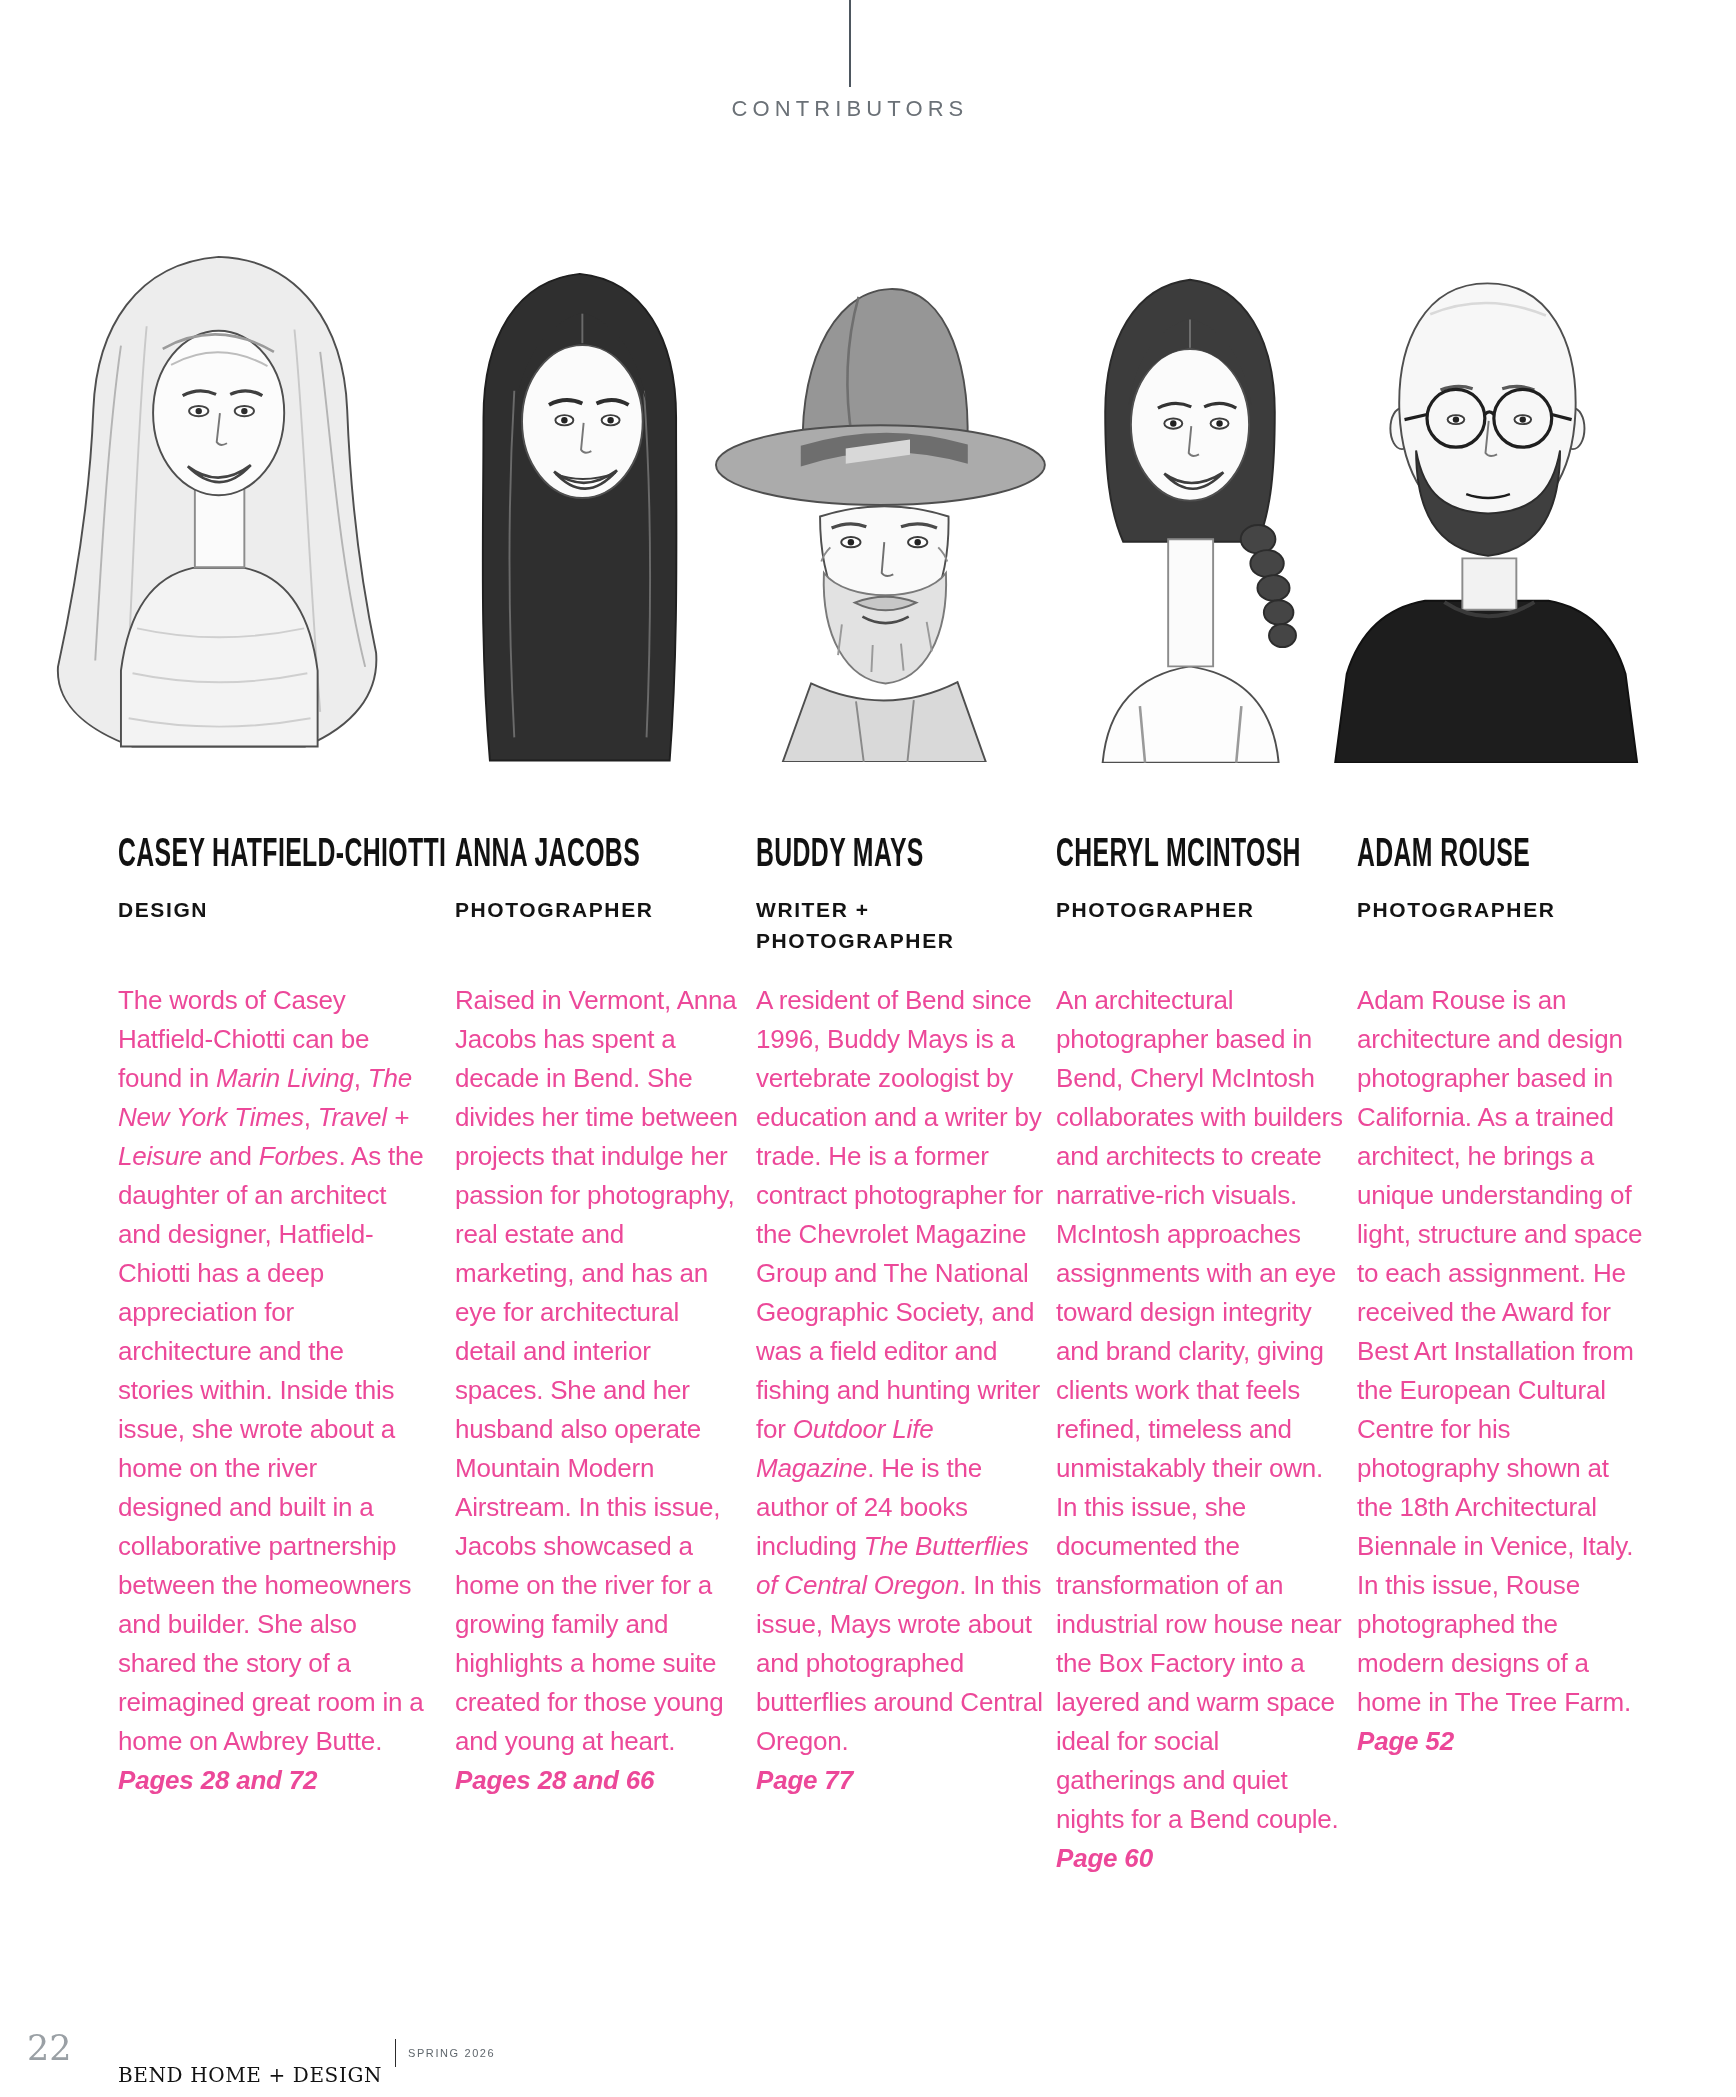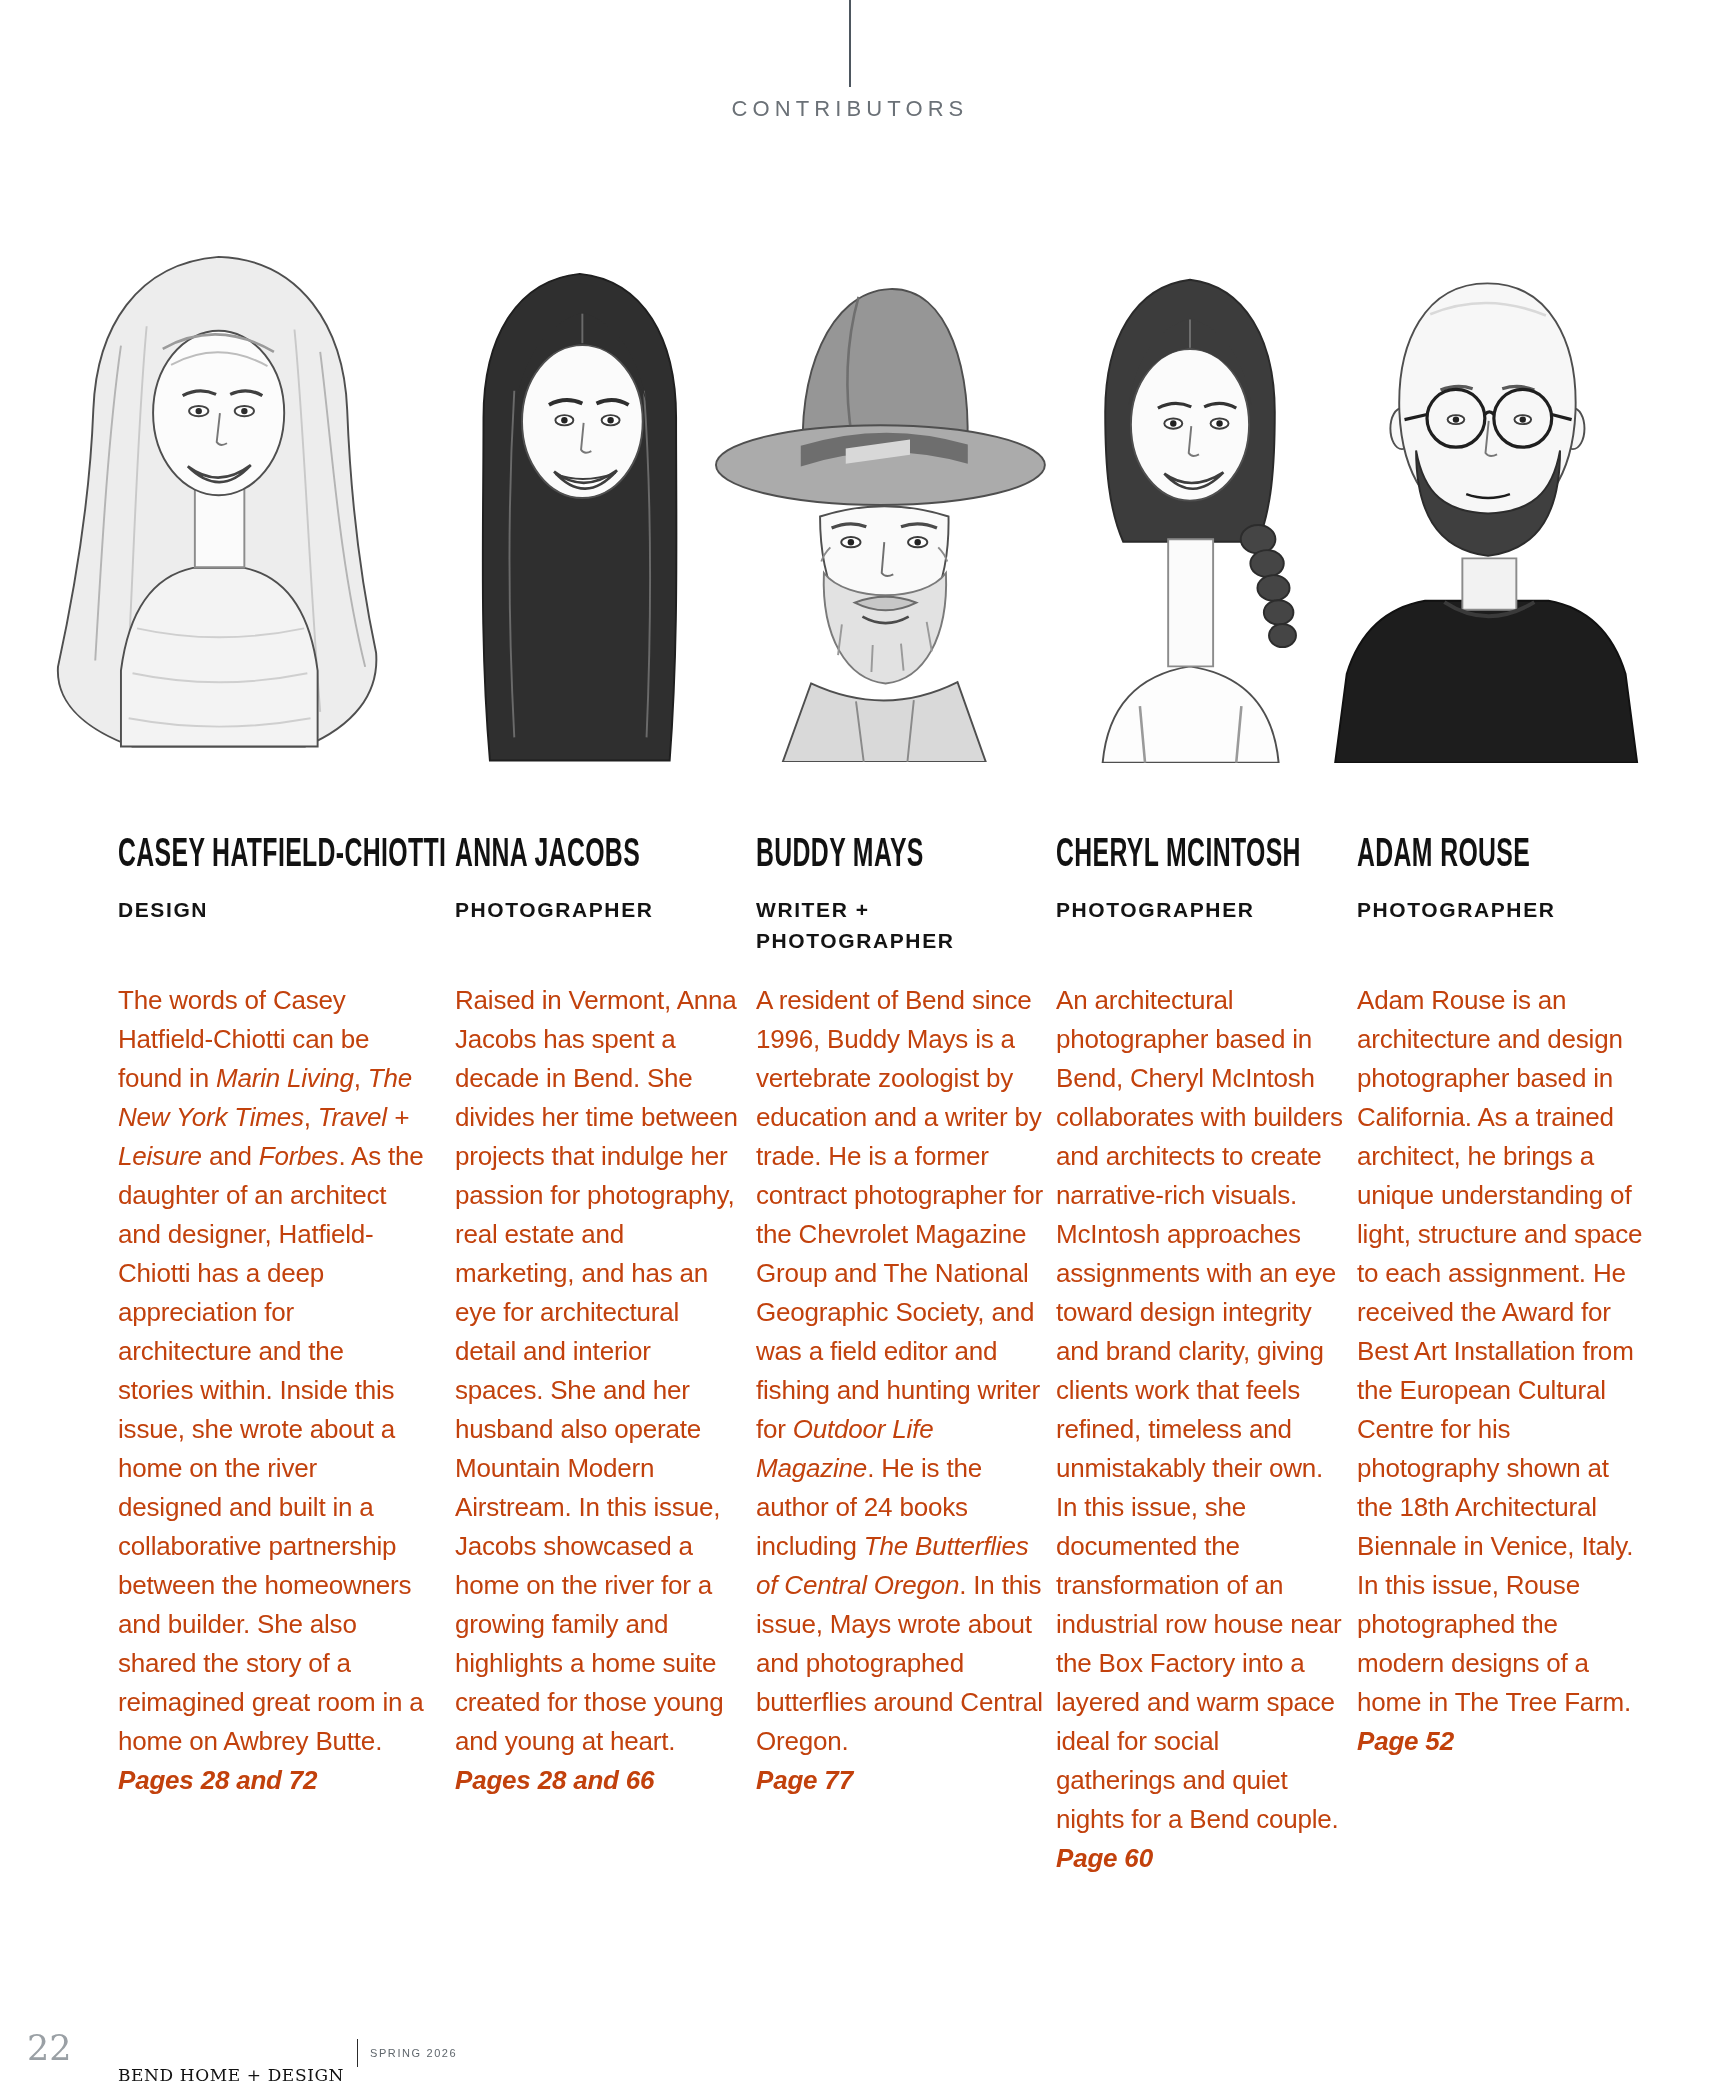--- a/index.html
+++ b/index.html
@@ -21,33 +21,33 @@
     margin:0;font-weight:700;font-size:40px;line-height:48px;color:#121212;letter-spacing:0.6px;
     white-space:nowrap;
   }
   .c-name .squeeze{display:inline-block;transform:scaleX(0.62);transform-origin:left center;}
   .c-role{
     margin:0;margin-top:18px;font-weight:700;font-size:21px;line-height:31px;
     letter-spacing:1.6px;color:#141414;white-space:pre-line;
   }
   .c-bio{
     position:absolute;left:0;top:153px;
-    font-size:26px;line-height:39px;font-weight:300;color:#c2410c;letter-spacing:-0.2px;
+    font-size:26px;line-height:39px;font-weight:300;color:#ec4899;letter-spacing:-0.2px;
   }
   .c-bio .it{font-style:italic;}
   .c-bio .bd{font-weight:600;font-style:italic;}
   
   .footer{position:absolute;left:0;top:2025px;width:1736px;height:58px;}
   .footer-page-number{
     position:absolute;left:27px;top:2.6px;
     font-family:"DejaVu Serif",serif;font-weight:400;font-size:35px;color:#9aa0a5;
   }
   .footer-center{position:absolute;left:118px;top:0;display:flex;align-items:center;height:55px;}
   .footer-magazine{
-    font-family:"DejaVu Serif",serif;font-size:17px;letter-spacing:0.6px;color:#121212;font-weight:500;margin-top:44px;
+    font-family:"DejaVu Serif",serif;font-size:20px;letter-spacing:0.6px;color:#121212;font-weight:500;margin-top:44px;
   }
   .footer-divider{display:inline-block;width:1.3px;height:28px;background:#2c2c2c;margin:0 11.6px 0 13px;}
   .footer-issue{font-size:11px;letter-spacing:1.6px;color:#5f666c;}
   svg .sk{stroke:#4f4f4f;stroke-width:3;}
 </style>
 </head>
 <body>
 
 <div class="page">
 

